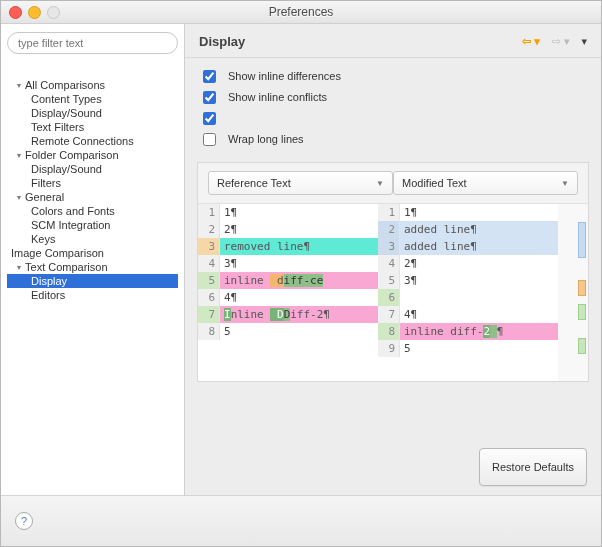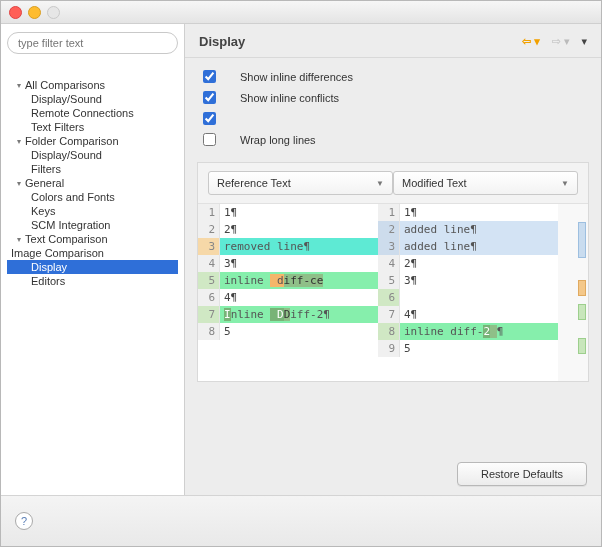--- a/index.html
+++ b/index.html
@@ -21,85 +21,87 @@
 .tree .group::before{content:"▾";font-size:8px;color:#7a7a7a;margin-right:4px;display:inline-block;transform:translateY(-1px)}
 .tree .sel{background:#2f6fd8;color:#fff;border-radius:0}
 .main{flex:1;display:flex;flex-direction:column}
 .header{padding:10px 14px 8px 14px;border-bottom:1px solid #d9d9d9;display:flex;align-items:center;justify-content:space-between}
 .header h1{margin:0;font-size:13px;font-weight:bold;color:#444}
 .header-icons{display:flex;gap:12px;align-items:center;color:#888;font-size:11px}
 .arrow-back{color:#f2a100;font-weight:bold}
 .arrow-fwd{color:#bbb}
 .menu-dot{color:#444}
 .checks{padding:12px 18px 10px 18px;display:flex;flex-direction:column;gap:8px}
-.chk{display:flex;align-items:center;gap:24px;font-size:11px;color:#333}
+.chk{display:flex;align-items:flex-start;gap:12px;font-size:11px;color:#333}
 .chk input{width:13px;height:13px;margin:0;accent-color:#2f6fd8}
 .preview{margin:6px 12px 0 12px;border:1px solid #d9d9d9;background:#f8f8f8;height:220px;box-sizing:border-box;overflow:hidden}
 .preview-head{display:flex;gap:0;padding:8px 10px;align-items:center;background:#f3f3f3;border-bottom:1px solid #e1e1e1}
 .dd{flex:1;height:22px;border:1px solid #c9c9c9;border-radius:3px;background:linear-gradient(#fff,#f3f3f3);display:flex;align-items:center;justify-content:space-between;padding:0 8px;font-size:11px;color:#333}
 .dd .caret{font-size:8px;color:#777}
 .cols{display:flex;position:relative;height:calc(100% - 39px)}
 .col{width:180px;font-family:Menlo,Consolas,monospace;font-size:11px;background:#fff;position:relative}
 .row{display:flex;align-items:stretch;height:17px;line-height:17px}
 .gut{width:22px;text-align:right;padding-right:4px;color:#888;background:#f0f0f0;border-right:1px solid #e3e3e3;box-sizing:border-box}
 .txt{flex:1;padding-left:4px;white-space:pre;overflow:hidden;color:#444;position:relative}
 .row.removed .txt{background:#5eead4;color:#555}
 .row.removed .gut{background:#f6d8a8}
 .row.added .txt{background:#d3e3f4;color:#555}
 .row.added .gut{background:#cddcec}
-.row.inline .txt{background:#86efac;color:#555}
+.row.inline .txt{background:#f9a8d4;color:#555}
 .row.inline .gut{background:#d0e8c4}
 .inl-mark{background:#8fbf88;color:#333}
 .inl-mark2{background:#78b377;color:#fff}
 .inl-mark-del{background:#f4b66a}
 .stripe{position:absolute;right:2px;width:6px}
 .stripe.s1{top:18px;height:34px;background:#c9dcef;border:1px solid #9dbfe0}
 .stripe.s2{top:76px;height:14px;background:#f4c88a;border:1px solid #e0aa60}
 .stripe.s3{top:100px;height:14px;background:#c8e6bb;border:1px solid #9dcf8d}
 .stripe.s4{top:134px;height:14px;background:#c8e6bb;border:1px solid #9dcf8d}
 .restore{position:absolute;right:14px;bottom:60px}
-.btn{height:24px;border:1px solid #b8b8b8;border-radius:4px;background:linear-gradient(#fdfdfd,#ececec);padding:0 23px;font-size:11px;color:#333;cursor:default;box-shadow:0 1px 0 rgba(0,0,0,.05)}
+.btn{height:38px;border:1px solid #b8b8b8;border-radius:4px;background:linear-gradient(#fdfdfd,#ececec);padding:0 12px;font-size:11px;color:#333;cursor:default;box-shadow:0 1px 0 rgba(0,0,0,.05)}
 .btn.primary{background:linear-gradient(#7fb8f4,#3f86e0);border:1px solid #2e6fc5;color:#fff;font-weight:500}
 .footer{position:absolute;bottom:0;left:0;right:0;height:50px;border-top:1px solid #d4d4d4;background:linear-gradient(#f4f4f4,#e9e9e9);display:flex;align-items:center;justify-content:space-between;padding:0 14px}
 .help{width:16px;height:16px;border:1px solid #a9a9a9;border-radius:50%;display:flex;align-items:center;justify-content:center;color:#5a7fb6;font-size:11px;background:#fff}
 .footer-btns{display:flex;gap:10px}
 .btn-wide{min-width:74px}
 svg.connectors{position:absolute;left:180px;top:0;width:24px;height:100%}
 </style>
 </head>
 <body>
 
 <div class="window">
 
   <div class="titlebar">
     <div class="traffic">
       <div class="tl red"></div>
       <div class="tl yellow"></div>
       <div class="tl green"></div>
     </div>
+    <div class="title">Preferences</div>
   </div>
 
   <div class="body">
 
     <div class="sidebar">
       <input class="filter" placeholder="type filter text" style="">
       <div class="tree" id="tree">
           <div class="node group">All Comparisons</div>
+          <div class="node child">Content Types</div>
           <div class="node child">Display/Sound</div>
+          <div class="node child">Text Filters</div>
           <div class="node child">Remote Connections</div>
-          <div class="node child">Text Filters</div>
           <div class="node group">Folder Comparison</div>
           <div class="node child">Display/Sound</div>
           <div class="node child">Filters</div>
           <div class="node group">General</div>
           <div class="node child">Colors and Fonts</div>
+          <div class="node child">SCM Integration</div>
           <div class="node child">Keys</div>
-          <div class="node child">SCM Integration</div>
+          <div class="node node">Image Comparison</div>
           <div class="node group">Text Comparison</div>
-          <div class="node node">Image Comparison</div>
           <div class="node child sel">Display</div>
           <div class="node child">Editors</div>
         </div>
     </div>
 
     <div class="main">
 
       <div class="header">
         <h1>Display</h1>
         <div class="header-icons">

